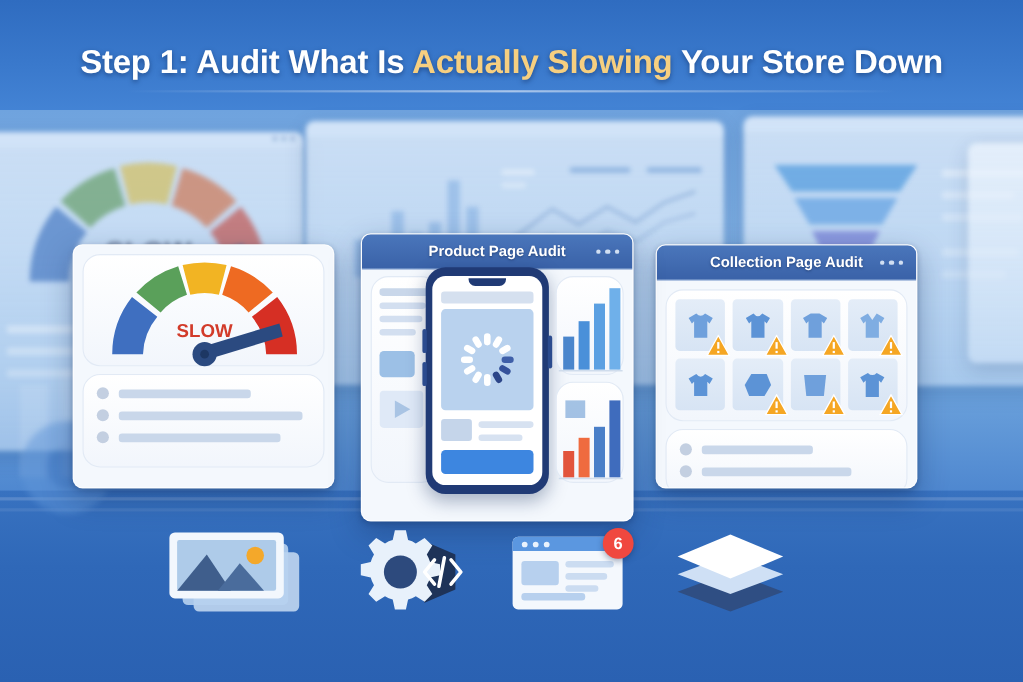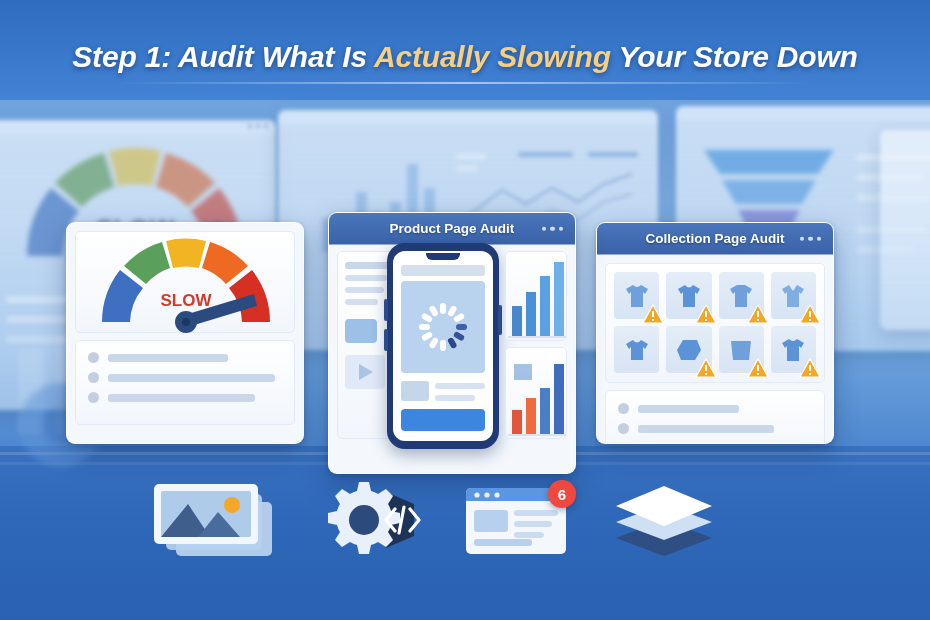--- a/index.html
+++ b/index.html
@@ -46,21 +46,20 @@
 
   .bg-gauge { position: absolute; filter: blur(2.6px); opacity: 0.72; }
   .bg-chart { position: absolute; filter: blur(2.2px); opacity: 0.8; }
   .bg-funnel { position: absolute; filter: blur(2.4px); opacity: 0.78; }
   .bg-donut { position: absolute; filter: blur(3px); opacity: 0.5; }
 
   
   .title-wrap {
     position: absolute; left: 0; top: 40px; width: 930px; text-align: center;
     z-index: 40;
-    font-style: italic;
   }
   .title {
     font-size: 30px; font-weight: bold; color: #ffffff; letter-spacing: -0.2px;
     text-shadow: 0 2px 5px rgba(12,40,90,0.55);
     white-space: nowrap;
   }
   .title .hl { color: #f6cf80; }
   .title-rule {
     position: absolute; left: 50%; transform: translateX(-50%); top: 42px;
     width: 700px; height: 2px;
@@ -84,21 +83,21 @@
   .card-title {
     color: #ffffff; font-size: 13.5px; font-weight: bold;
     text-shadow: 0 1px 2px rgba(10,30,70,0.5);
   }
   .card-dots { position: absolute; right: 12px; top: 50%; transform: translateY(-50%); display: flex; gap: 4px; }
   .card-dots i { display:block; width: 4.5px; height: 4.5px; border-radius: 50%; background: rgba(225,236,250,0.9); }
   .card-body { padding: 8px; }
 
   .panel {
     background: linear-gradient(180deg, #ffffff 0%, #f2f6fc 100%);
-    border: 1px solid #e2eaf5; border-radius: 5px;
+    border: 1px solid #e2eaf5; border-radius: 16px;
   }
 
   
   .list-row { display: flex; align-items: center; gap: 9px; margin-bottom: 9px; }
   .list-row:last-child { margin-bottom: 0; }
   .bullet { width: 11px; height: 11px; border-radius: 50%; background: #c3cfe1; flex: none; }
   .line { height: 8px; border-radius: 3px; background: #c9d7ea; }
 
   
   .prod-grid { display: grid; grid-template-columns: repeat(4, 1fr); gap: 7px; }

